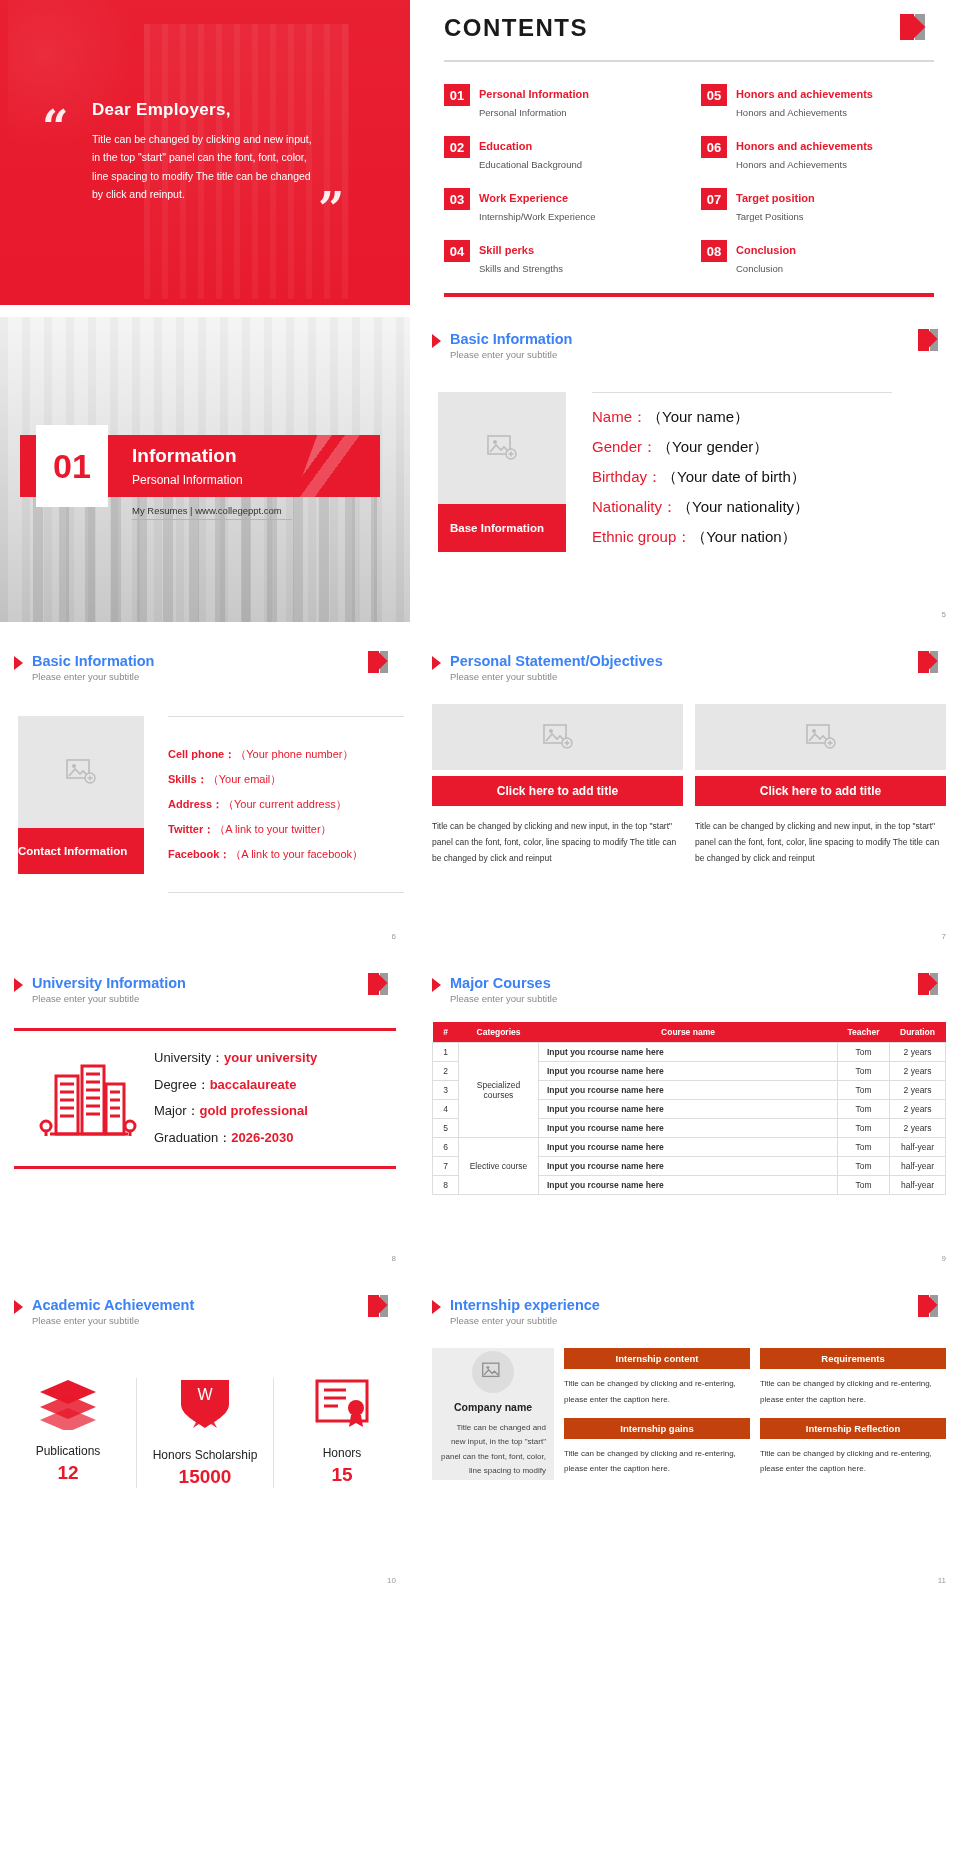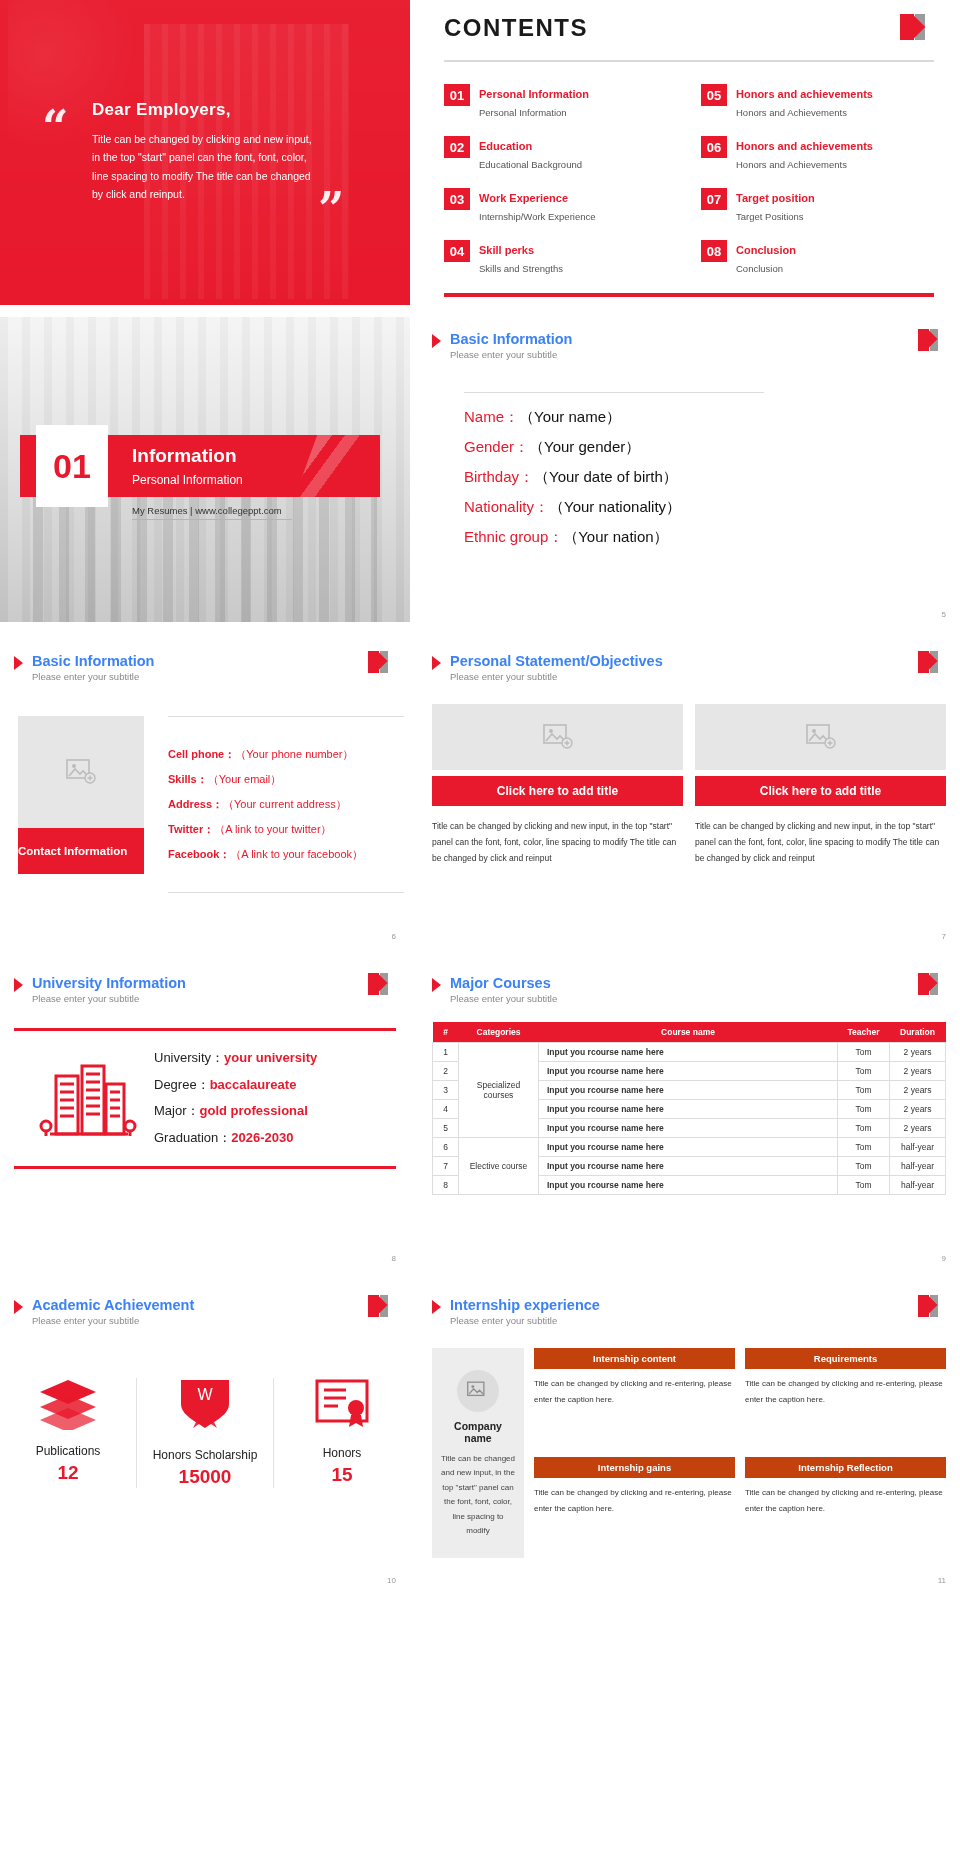--- a/index.html
+++ b/index.html
@@ -224,24 +224,24 @@
 
   
   .aa-grid { display:flex; margin-top: 30px; }
   .aa-col { flex:1; text-align:center; padding: 0 6px; }
   .aa-col + .aa-col { border-left:1px solid #e2e2e2; }
   .aa-lbl { font-size: 12px; color:#222; margin-top: 10px; }
   .aa-val { font-size: 19px; color:#e8192c; font-weight:bold; margin-top: 4px;}
 
   
   .in-wrap { display:flex; gap:10px; margin: 16px 14px 0 14px; }
-  .in-left { width: 92px; background:#ededed; padding: 20px 8px; text-align:center;}
+  .in-left { width: 122px; background:#ededed; padding: 1px 8px; text-align:center;}
   .in-left .circ { width:42px;height:42px;border-radius:50%;background:#ddd;margin:2px auto 8px auto;display:flex;align-items:center;justify-content:center;}
   .in-left .nm { font-size: 10.5px; font-weight:bold; color:#222;}
-  .in-left p { font-size: 8px; line-height:1.8; color:#444; margin-top:8px; text-align:center;}
+  .in-left p { font-size: 8px; line-height:1.8; color:#444; margin-top:8px; text-align:right;}
   .in-right { flex:1; display:grid; grid-template-columns:1fr 1fr; gap:8px 10px;}
   .in-card .t { background:#c2410c; color:#fff; font-size:9.5px; font-weight:bold; text-align:center; padding:5px 0;}
   .in-card p { font-size:8px; line-height:1.95; color:#333; margin-top:7px;}
 </style>
 </head>
 <body>
 
 <div class="grid">
 
   <div class="slide cover">
@@ -315,20 +315,32 @@
       <span class="tri"></span>
       <h3>Basic Information</h3>
       <div class="sub">Please enter your subtitle</div>
       <span class="logo">
           <i class="a"></i>
           <i class="b"></i>
           <i class="c"></i>
         </span>
     </div>
     <div class="bi-wrap">
+      <div class="bi-left">
+        <div class="ph">
+          <svg width="30" height="26" viewBox="0 0 30 26">
+              <rect x="1" y="1" width="22" height="18" fill="none" stroke="#9a9a9a" stroke-width="1.6"></rect>
+              <circle cx="8" cy="7" r="2" fill="#9a9a9a"></circle>
+              <path d="M3 17l6-7 5 5 3-3 5 5" fill="none" stroke="#9a9a9a" stroke-width="1.6"></path>
+              <circle cx="24" cy="19" r="5" fill="#e6e6e6" stroke="#9a9a9a" stroke-width="1.4"></circle>
+              <path d="M24 16.5v5M21.5 19h5" stroke="#9a9a9a" stroke-width="1.4"></path>
+            </svg>
+        </div>
+        <div class="cap">Base Information</div>
+      </div>
       <div class="bi-right">
         <div class="bi-row"><b>Name：</b><span>（Your name）</span></div>
         <div class="bi-row"><b>Gender：</b><span>（Your gender）</span></div>
         <div class="bi-row"><b>Birthday：</b><span>（Your date of birth）</span></div>
         <div class="bi-row"><b>Nationality：</b><span>（Your nationality）</span></div>
         <div class="bi-row"><b>Ethnic group：</b><span>（Your nation）</span></div>
       </div>
     </div>
     <div class="pg">5</div>
   </div>

